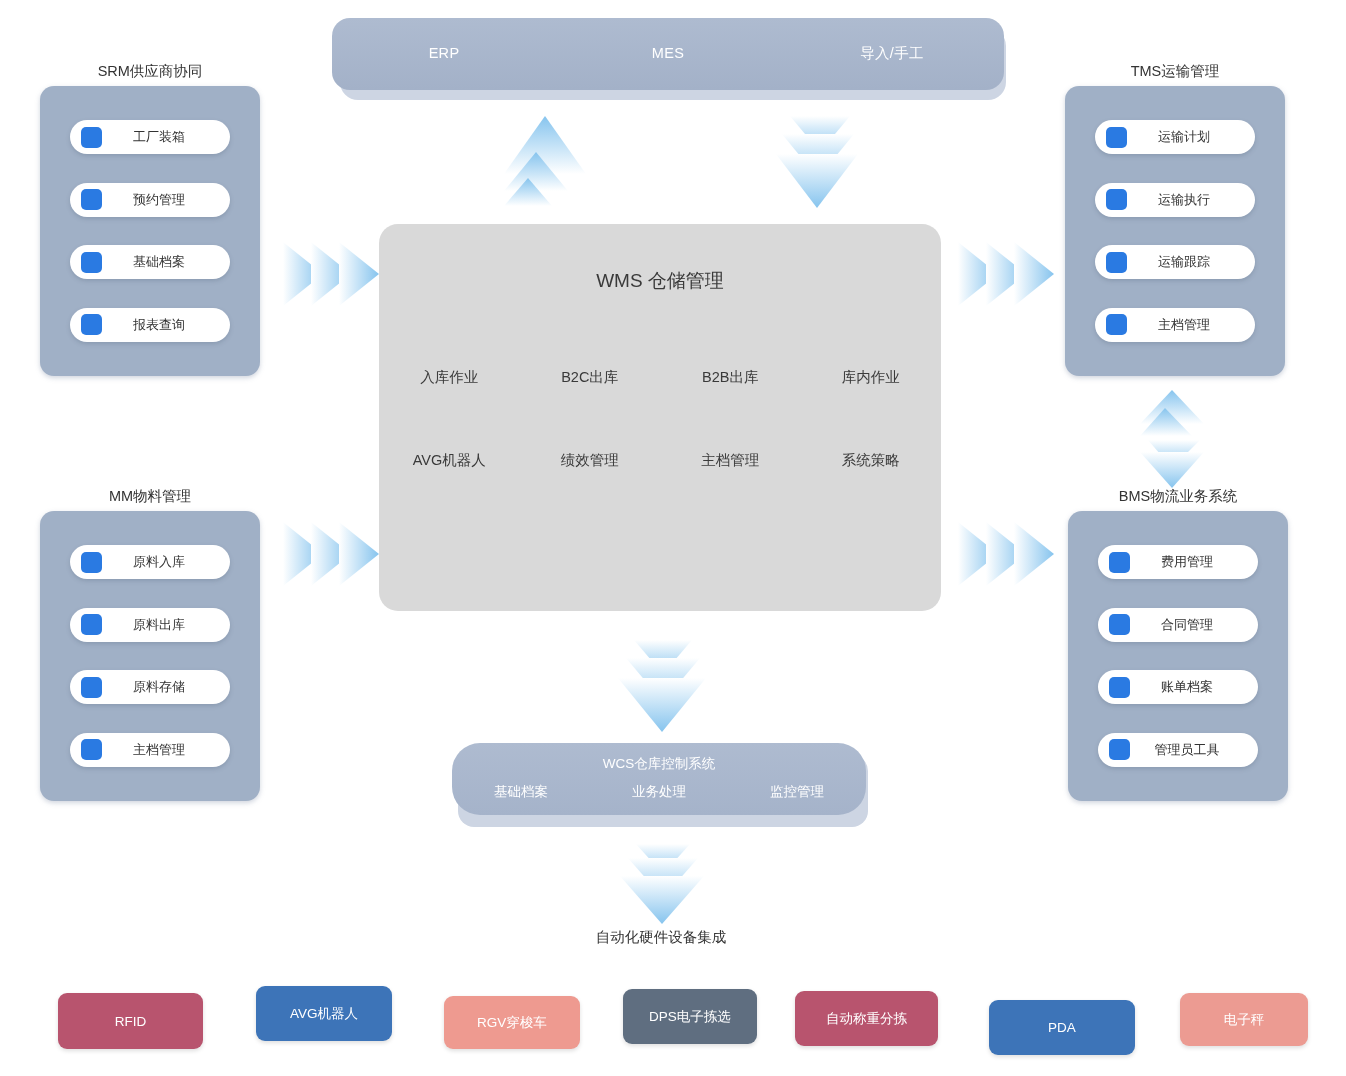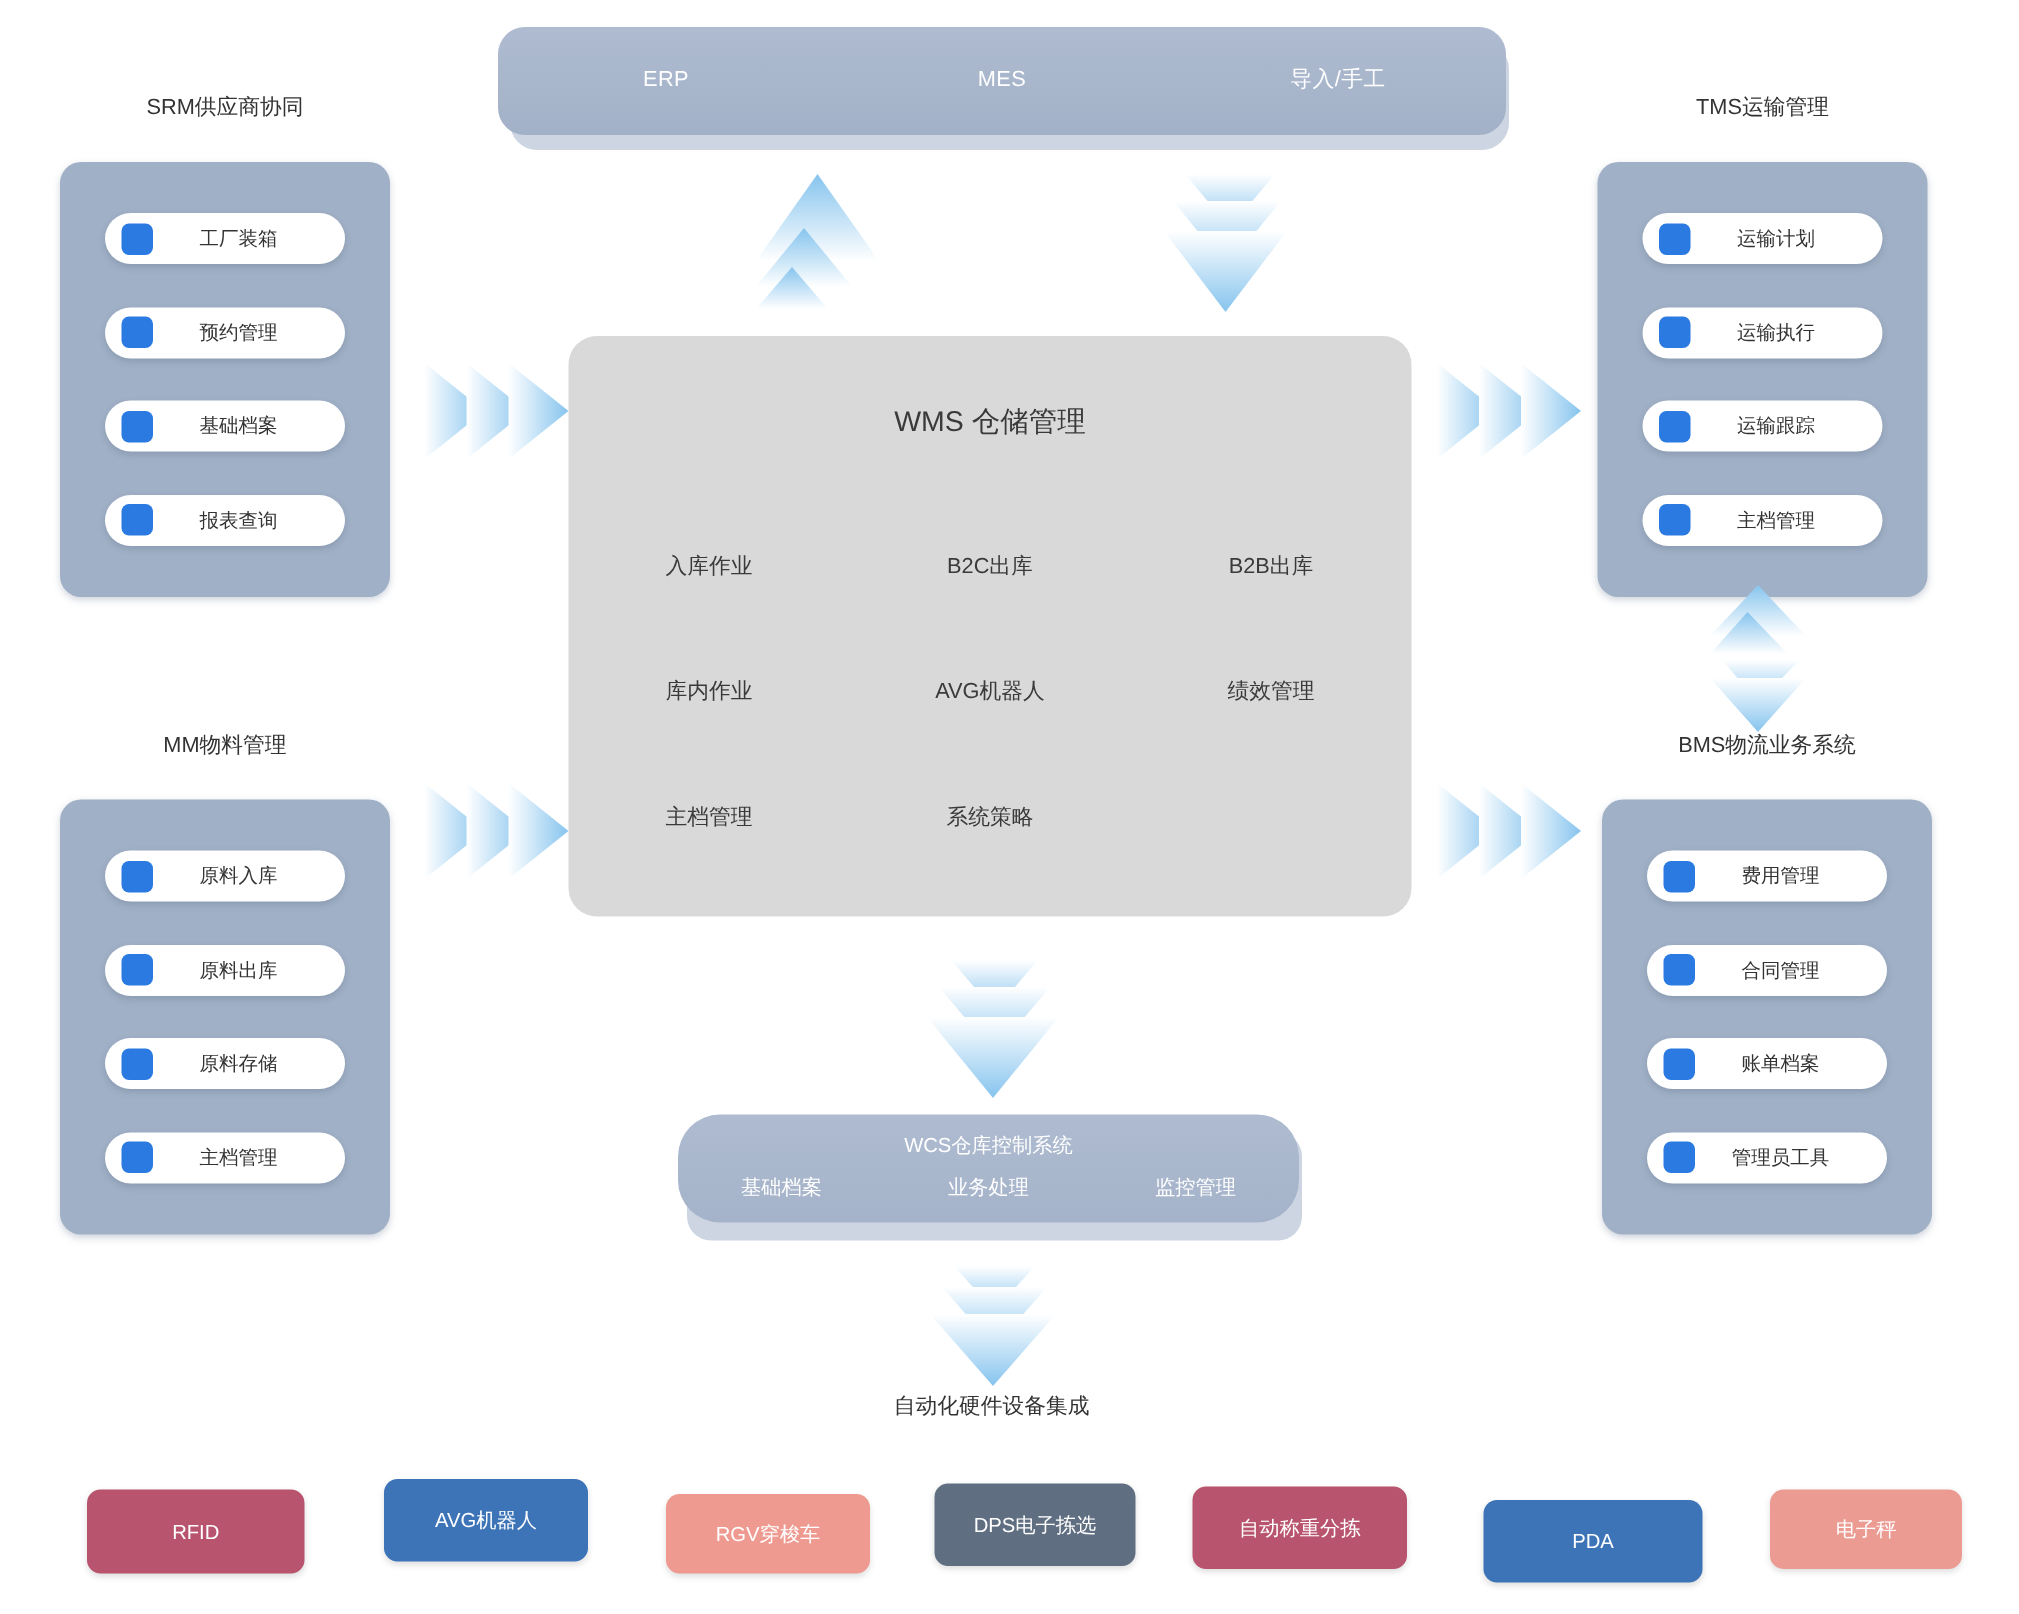--- a/index.html
+++ b/index.html
@@ -80,40 +80,40 @@
     text-align: center;
     font-size: 13px;
     color: #333333;
     padding-right: 14px;
   }
 
   #panel-srm-wrap { left: 40px; top: 62px; width: 220px; }
   #panel-mm-wrap  { left: 40px; top: 487px; width: 220px; }
   #panel-tms-wrap { left: 1065px; top: 62px; width: 220px; }
   #panel-bms-wrap { left: 1068px; top: 487px; width: 220px; }
-  .panel-wrap .panel { width: 220px; height: 290px; margin-top: 27px; }
+  .panel-wrap .panel { width: 220px; height: 290px; margin-top: 5px; }
 
   
   #wms-box {
     left: 379px; top: 224px; width: 562px; height: 387px;
     background: #d9d9d9;
     border-radius: 19px;
   }
   #wms-title {
     position: absolute;
     left: 0; top: 44px; width: 100%;
     text-align: center;
     font-size: 19px;
     color: #3a3a3a;
   }
   #wms-grid {
     position: absolute;
     left: 0; top: 112px; width: 100%; height: 250px;
     display: grid;
-    grid-template-columns: repeat(3, 1fr);
+    grid-template-columns: repeat(4, 1fr);
     grid-template-rows: repeat(3, 1fr);
   }
   .wms-cell {
     display: flex;
     align-items: center;
     justify-content: center;
     font-size: 14.5px;
     color: #3a3a3a;
   }
 

